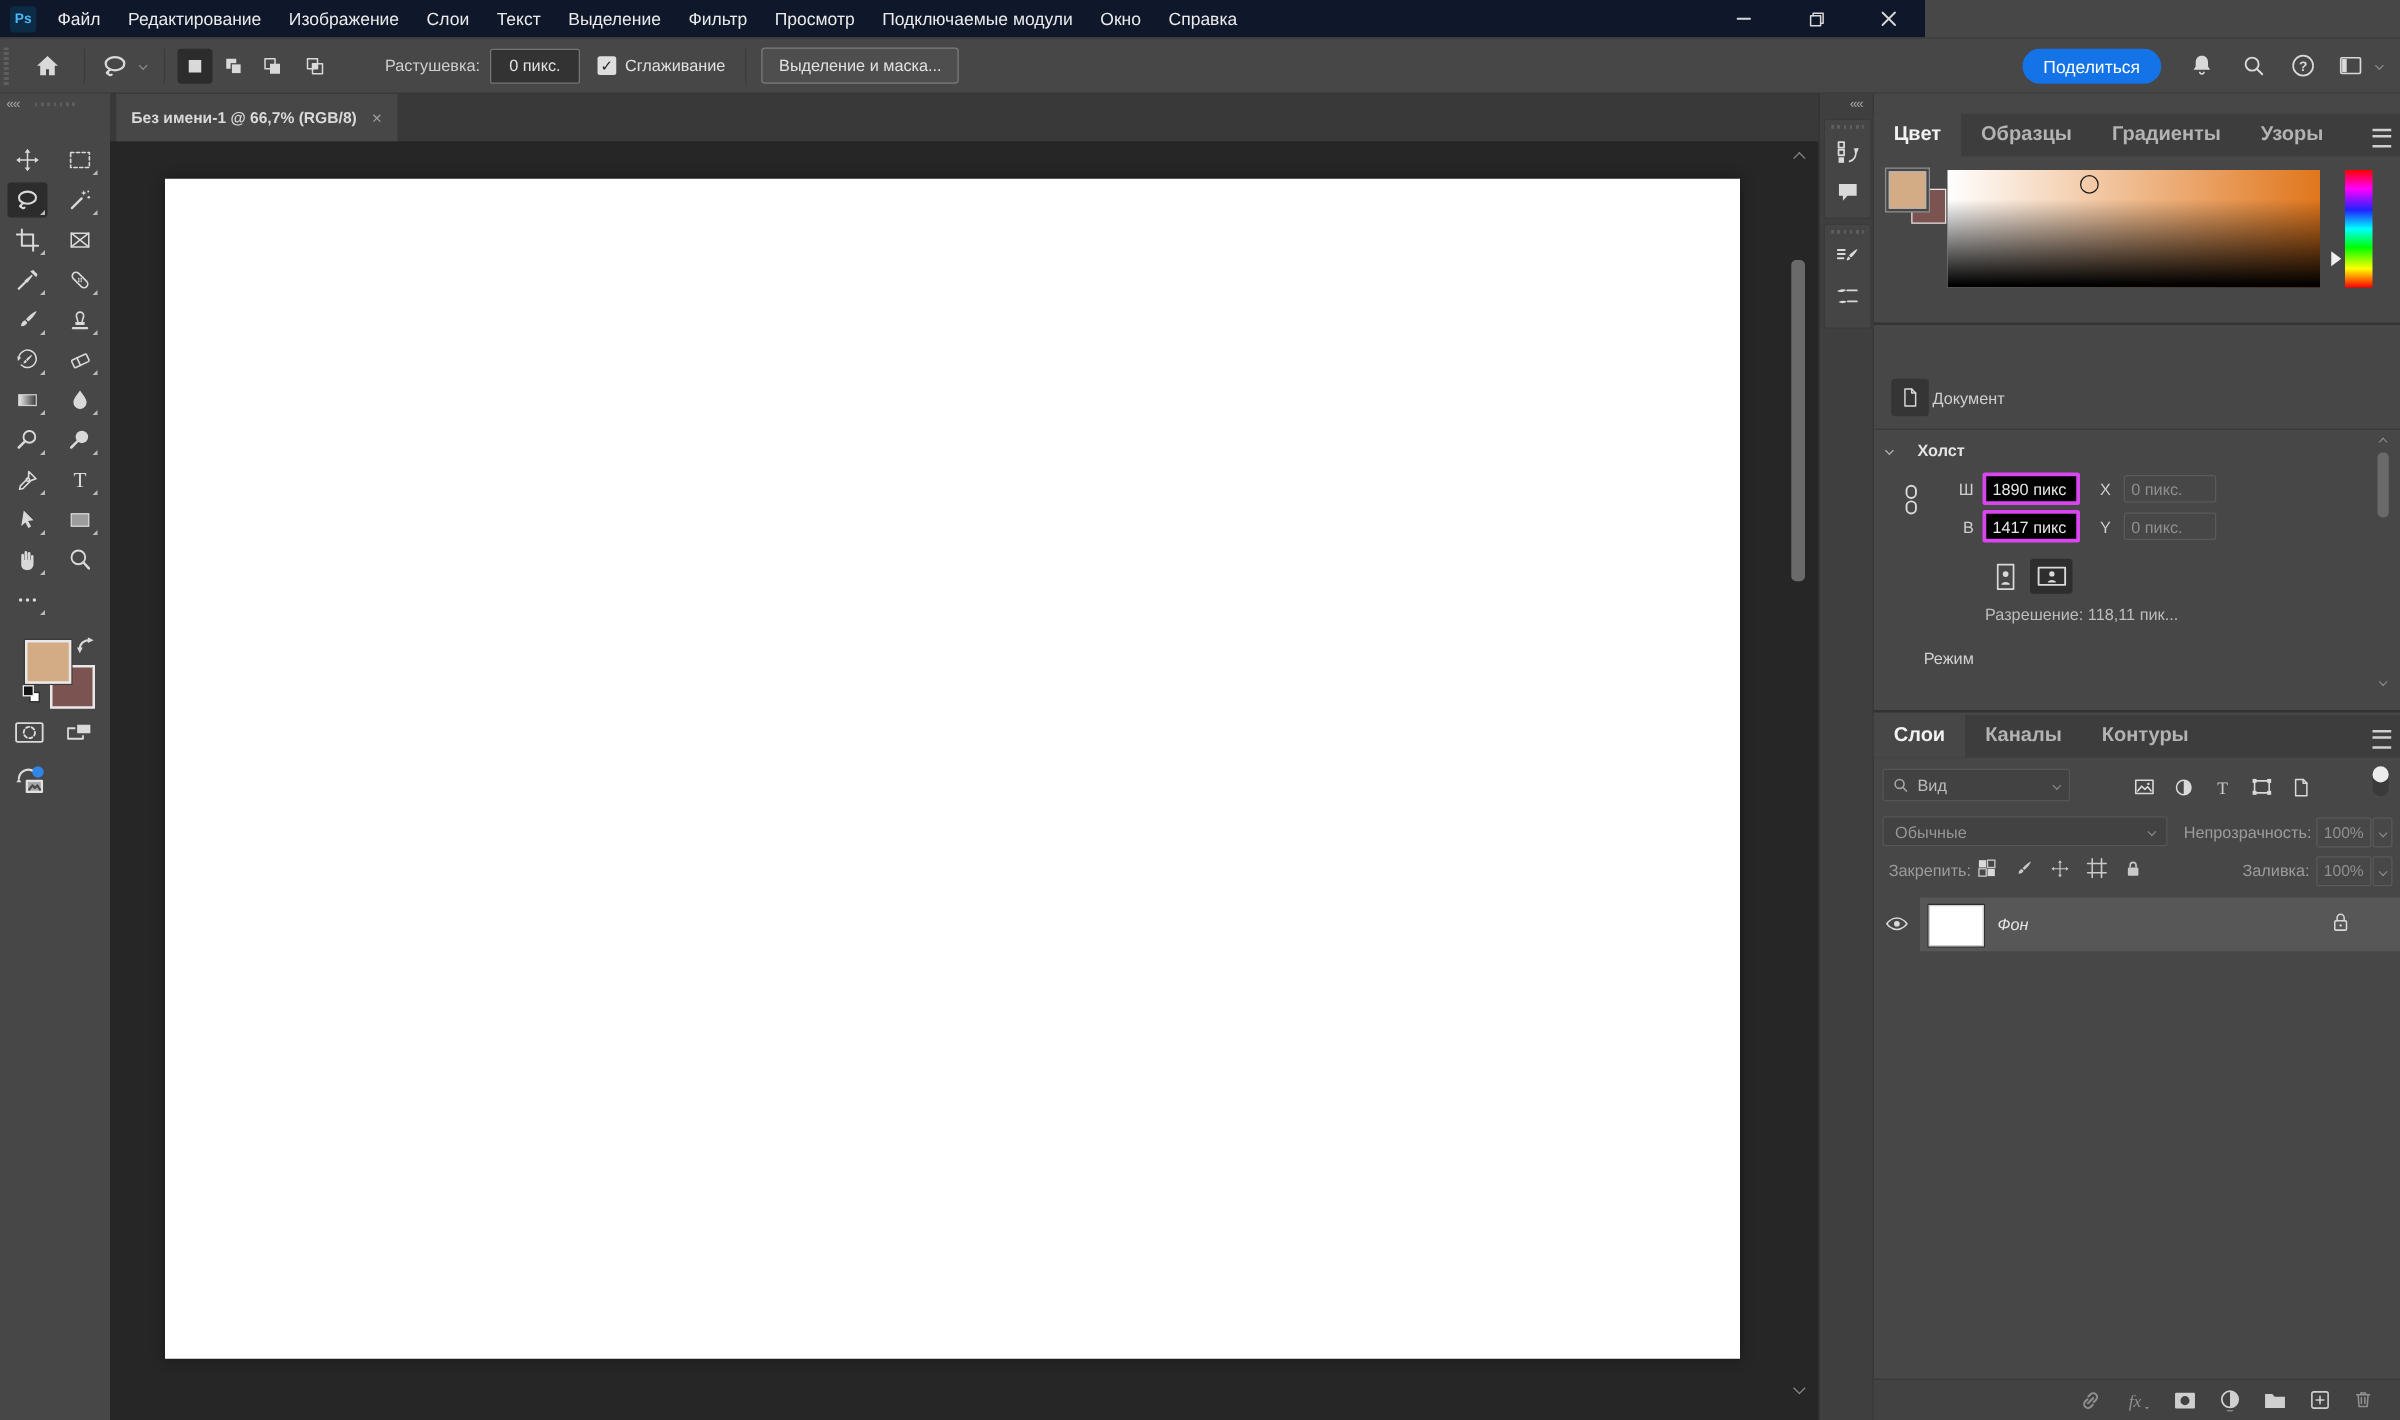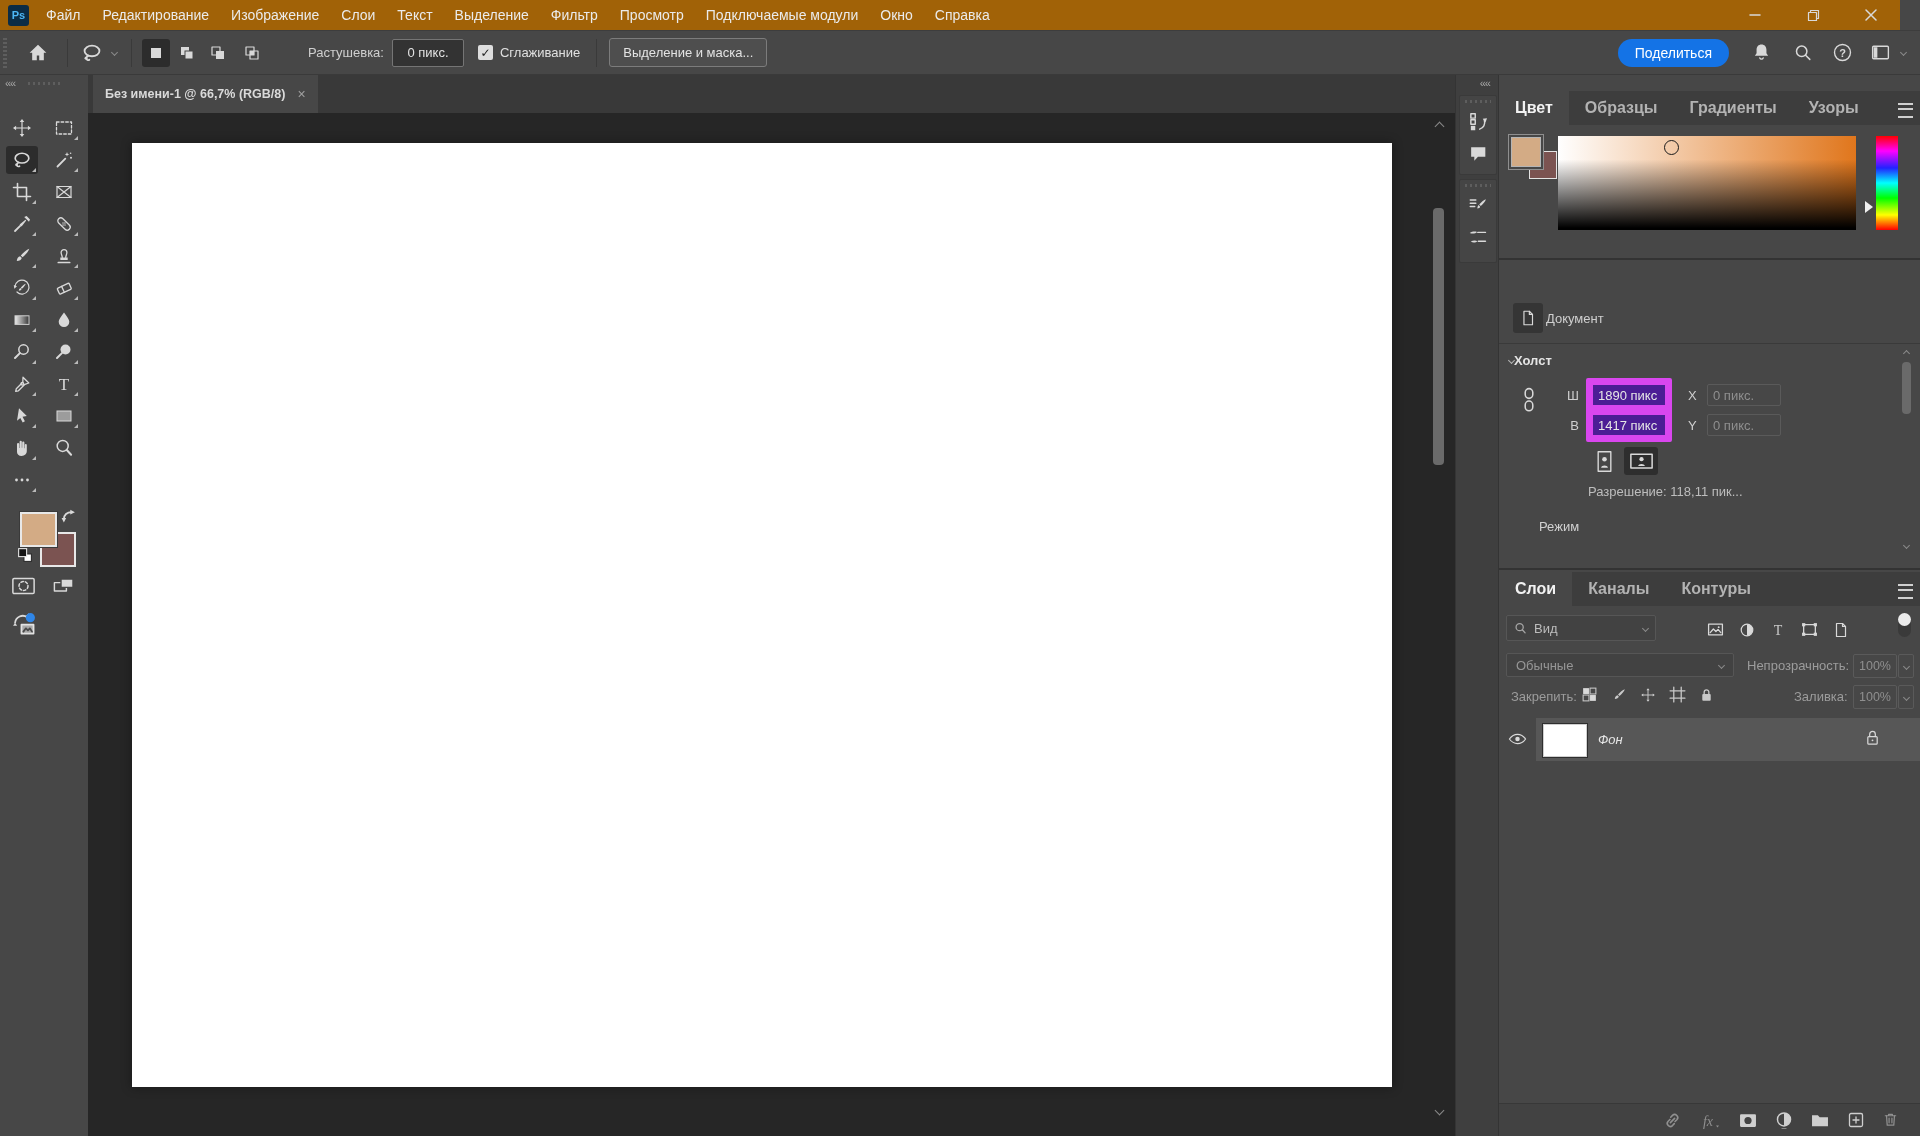--- a/index.html
+++ b/index.html
@@ -15,21 +15,21 @@
   .dim{stroke:#909090}
   
   .cv{display:inline-block;width:6px;height:6px;border-right:1.6px solid #b5b5b5;border-bottom:1.6px solid #b5b5b5}
   .cv.down{transform:rotate(45deg)}
   .cv.up{transform:rotate(-135deg)}
   .cv.right{transform:rotate(-45deg)}
   .cv.left{transform:rotate(135deg)}
   .cv.small{width:4px;height:4px}
   .cv.gray{border-color:#8a8a8a}
   
-  #menubar{left:0;top:0;width:1900px;height:30px;background:#a16207;font-size:14px;color:#ebebeb}
+  #menubar{left:0;top:0;width:1540px;height:30px;background:#0f172a;font-size:14px;color:#ebebeb}
   .menu-item{padding:0 11px;height:30px;display:flex;align-items:center;cursor:default}
   #pslogo{width:21px;height:21px;margin-left:8px;border-radius:3px;background:#0c2c45;color:#4db6f5;
           font-size:11px;font-weight:bold;display:flex;align-items:center;justify-content:center}
   .winbtn{width:58px;height:30px;display:flex;align-items:center;justify-content:center;color:#dcdcdc}
   
   #optionsbar{left:0;top:30px;width:1920px;height:45px;background:#474747;border-top:1px solid #3d3d3d;border-bottom:1px solid #3a3a3a;box-sizing:border-box}
   .vdiv{width:1px;height:28px;background:#3a3a3a}
   .modebtn{width:28px;height:28px;display:flex;align-items:center;justify-content:center;border-radius:3px}
   .modebtn.active{background:#2c2c2c}
   .ob-input{width:66px;height:24px;background:#333;border:1px solid #757575;border-radius:2px;
@@ -58,21 +58,21 @@
   .stripgroup{position:absolute;left:3px;width:36px;background:#454545;border:1px solid #3a3a3a;border-radius:2px}
   
   #panels{left:1498px;top:75px;width:422px;height:1061px;background:#474747;border-left:1px solid #343434;box-sizing:border-box}
   .tabstrip{position:absolute;left:0;width:422px;height:34px;background:#3d3d3d;display:flex;align-items:flex-end}
   .ptab{height:34px;display:flex;align-items:center;padding:0 16px;font-size:16px;font-weight:bold;color:#b3b3b3}
   .ptab.active{background:#474747;color:#f2f2f2}
   .pmenu{position:absolute;right:8px;width:15px;height:11px;border-top:2px solid #cfcfcf;border-bottom:2px solid #cfcfcf}
   .pmenu::after{content:"";display:block;margin-top:2.5px;border-top:2px solid #cfcfcf}
   .hdiv{position:absolute;left:0;width:422px;height:2px;background:#333}
   .ghostbox{background:transparent;border:1px solid #5a5a5a;border-radius:2px;color:#8f8f8f}
-  .valbox{background:#4c1d95;border:7px solid #d946ef;border-radius:2px;color:#e6e6e6}
+  .valbox{background:#000000;border:3px solid #d946ef;border-radius:2px;color:#e6e6e6}
   .propinput{height:20px;width:62px;font-size:13px;text-align:left;padding:0 5px;font-family:inherit}
   .graylab{color:#9c9c9c}
   .ddbox{background:#424242;border:1px solid #565656;border-radius:2px;display:flex;align-items:center;color:#969696}
   .smallbox{width:42px;height:22px;display:flex;align-items:center;justify-content:center;font-size:12.5px}
   .italic{font-style:italic}
 </style>
 </head>
 <body>
 
 <div id="menubar" class="abs flex">
@@ -471,21 +471,21 @@
           <path d="M5.5 2.5h6L15 6v11.5H5.5z"></path>
           <path d="M11.5 2.5V6H15"></path>
         </svg>
     </div>
     <span style="margin-left:3px;color:#cfcfcf">Документ</span>
   </div>
   <div class="hdiv" style="top:268px;height:1px;background:#3a3a3a"></div>
 
   <div class="abs flex" style="left:10px;top:278px">
     <span class="cv down small"></span>
-    <span style="margin-left:0;font-weight:bold;color:#e4e4e4">Холст</span>
+    <span style="margin-left:20px;font-weight:bold;color:#e4e4e4">Холст</span>
   </div>
 
   <div class="abs" style="left:22px;top:312px">
     <svg width="16" height="26" viewBox="0 0 14 24" class="ic" style="stroke-width:1.4">
         <rect x="3.5" y="1.5" width="7" height="9" rx="3.5"></rect>
         <rect x="3.5" y="13" width="7" height="9" rx="3.5"></rect>
       </svg>
   </div>
 
   <div class="abs flex" style="left:64px;top:303px">

